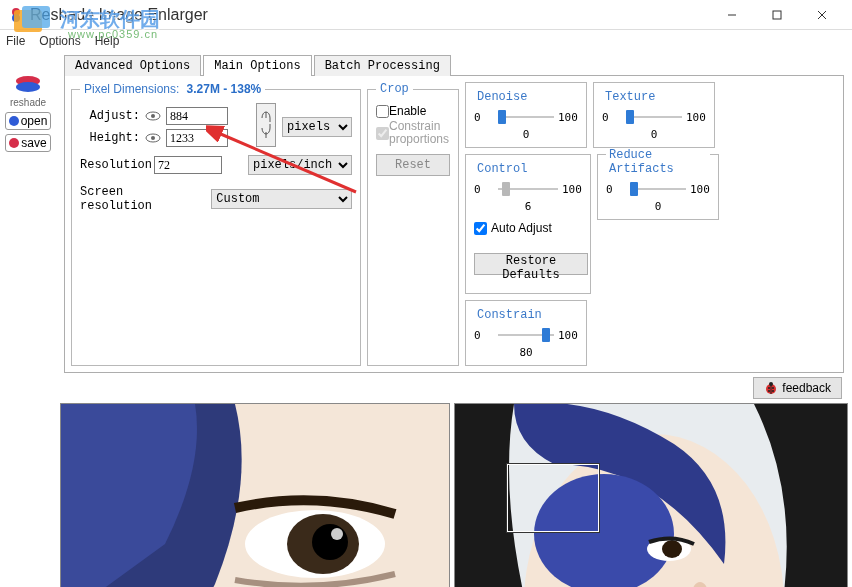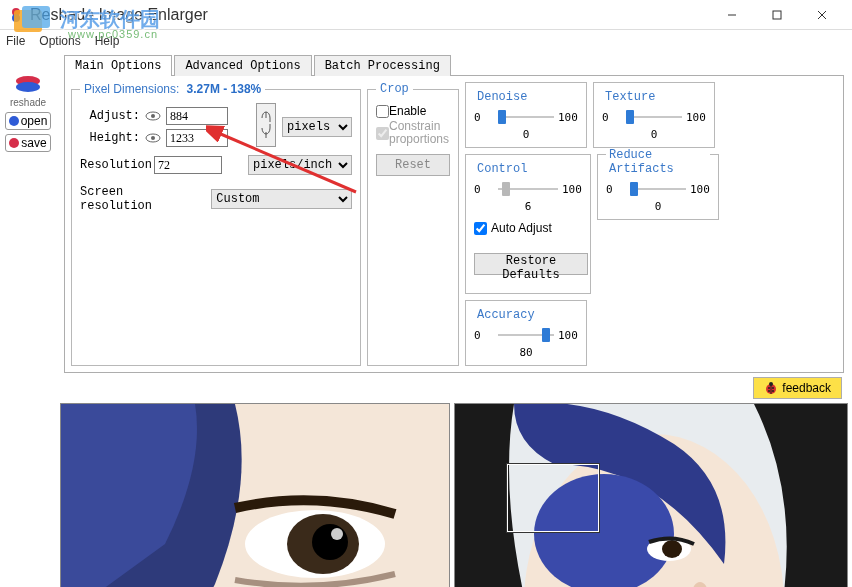--- a/index.html
+++ b/index.html
@@ -60,21 +60,21 @@
 .srow .n { width: 20px; font-family: monospace; font-size: 11px; }
 .track { flex: 1; height: 18px; position: relative; }
 .track .line { position: absolute; top: 8px; left: 0; right: 0; height: 2px; background: #c8c8c8; }
 .track .thumb { position: absolute; top: 2px; width: 8px; height: 14px; background: #2e7bd6; border-radius: 1px; }
 .track .thumb.grey { background: #b8b8b8; }
 .sval { text-align: center; font-family: monospace; font-size: 11px; margin-top: 2px; }
 .control .auto { margin-top: 8px; display: flex; align-items: center; gap: 4px; font-family: "Courier New", monospace; }
 .control button { width: 114px; height: 22px; margin-top: 18px; background: #e9e9e9; border: 1px solid #adadad; font-family: "Courier New", monospace; }
 
 .feedback { display: flex; justify-content: flex-end; margin: 4px 10px; }
-.fbbtn { border: 1px solid #adadad; background: #fde047; padding: 3px 10px; display: flex; align-items: center; gap: 4px; cursor: pointer; }
+.fbbtn { border: 1px solid #adadad; background: #e5e5e5; padding: 3px 10px; display: flex; align-items: center; gap: 4px; cursor: pointer; }
 
 .preview { display: flex; gap: 4px; margin: 0 4px; height: 302px; }
 .pv { border: 1px solid #888; background: #eee; position: relative; overflow: hidden; }
 .pv.left { flex: 1; }
 .pv.right { width: 394px; }
 .pv svg { width: 100%; height: 100%; }
 .selrect { position: absolute; border: 1px solid #fff; outline: 1px solid #333; }
 
 .arrow { position: absolute; z-index: 10; pointer-events: none; }
 </style>
@@ -137,22 +137,22 @@
       <span>open</span>
     </div>
     <div class="sb-btn">
       <span class="dot" style="background:#d62e4a"></span>
       <span>save</span>
     </div>
   </div>
 
   <div class="main">
     <div class="tabs">
+      <div class="tab">Advanced Options</div>
       <div class="tab active">Main Options</div>
-      <div class="tab">Advanced Options</div>
       <div class="tab">Batch Processing</div>
     </div>
 
     <div class="panel">
 
       <fieldset class="pix">
         <legend>
           <span>Pixel Dimensions:</span> <span class="info">3.27M - 138%</span>
         </legend>
         <div style="display:flex">
@@ -259,21 +259,21 @@
               <span class="n">0</span>
             <div class="track">
                 <div class="line"></div>
                 <div class="thumb" style="left:0%"></div>
               </div>
             <span class="n">100</span>
             </div>
           <div class="sval">0</div>
         </div>
         <div class="sgroup">
-          <div class="slabel">Accuracy</div>
+          <div class="slabel">Constrain</div>
           <div class="srow">
               <span class="n">0</span>
             <div class="track">
                 <div class="line"></div>
                 <div class="thumb" style="left:78%"></div>
               </div>
             <span class="n">100</span>
             </div>
           <div class="sval">80</div>
         </div>

